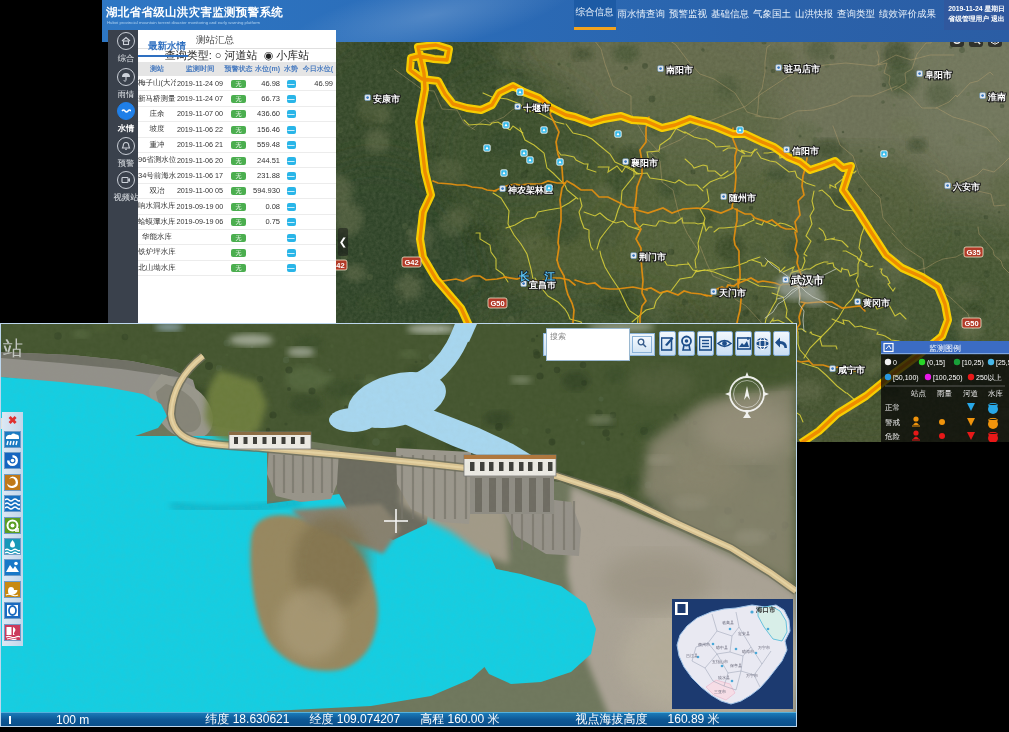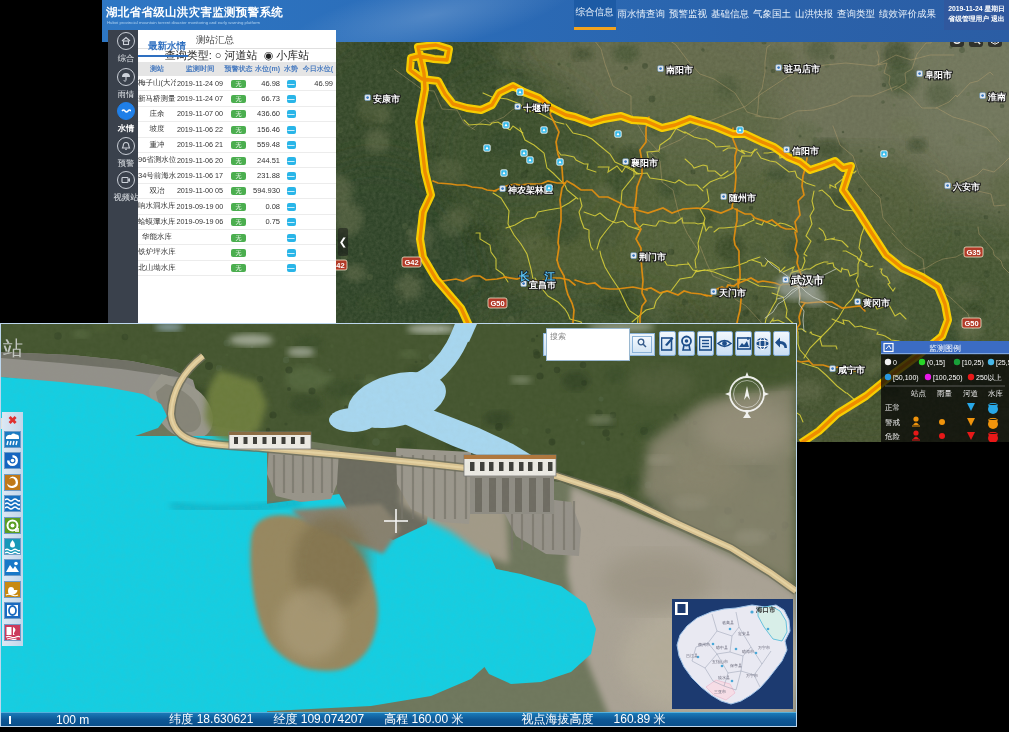--- a/index.html
+++ b/index.html
@@ -1682,20 +1682,20 @@
 <text x="46" y="80">陵水县</text>
             <text x="42" y="94">三亚市</text>
             <text x="74" y="78">万宁市</text>
 </g>
 <rect x="3" y="3" width="13" height="13" fill="#fff"></rect>
           <rect x="5.5" y="5" width="8" height="9" fill="#1c3a70"></rect>
 </svg></div>
     <div id="statusbar">
       <span style="margin-left:8px;width:2px;height:8px;background:#fff"></span>
         <span style="margin-left:45px">100 m</span>
-      <span style="margin-left:80px">纬度 18.630621</span>
+      <span style="margin-left:116px">纬度 18.630621</span>
       <span style="margin-left:20px">经度 109.074207</span>
       <span style="margin-left:20px">高程 160.00 米</span>
-      <span style="margin-left:58px">视点海拔高度</span>
+      <span style="margin-left:76px">视点海拔高度</span>
       <span style="margin-left:20px">160.89 米</span>
     </div>
   </div>
 </div>
 
 </body></html>

